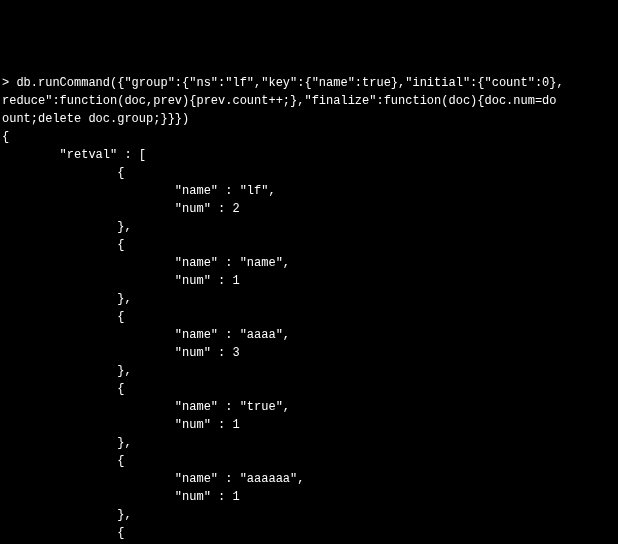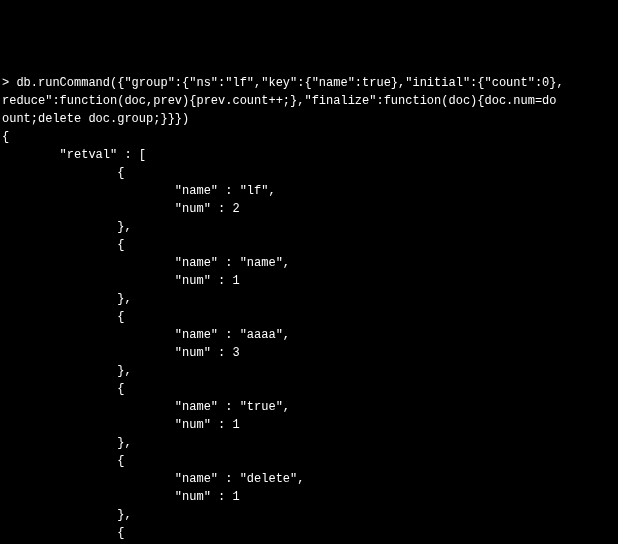--- a/index.html
+++ b/index.html
@@ -43,21 +43,21 @@
 <span>                },</span>
 <span>                {</span>
 <span><span>                        "name" : "</span><span>aaaa</span><span>",</span></span>
 <span><span>                        "num" : </span><span>3</span></span>
 <span>                },</span>
 <span>                {</span>
 <span><span>                        "name" : "</span><span>true</span><span>",</span></span>
 <span><span>                        "num" : </span><span>1</span></span>
 <span>                },</span>
 <span>                {</span>
-<span><span>                        "name" : "</span><span>delete</span><span>",</span></span>
+<span><span>                        "name" : "</span><span>aaaaaa</span><span>",</span></span>
 <span><span>                        "num" : </span><span>1</span></span>
 <span>                },</span>
 <span>                {</span>
 
 
 
 
 
 
 

